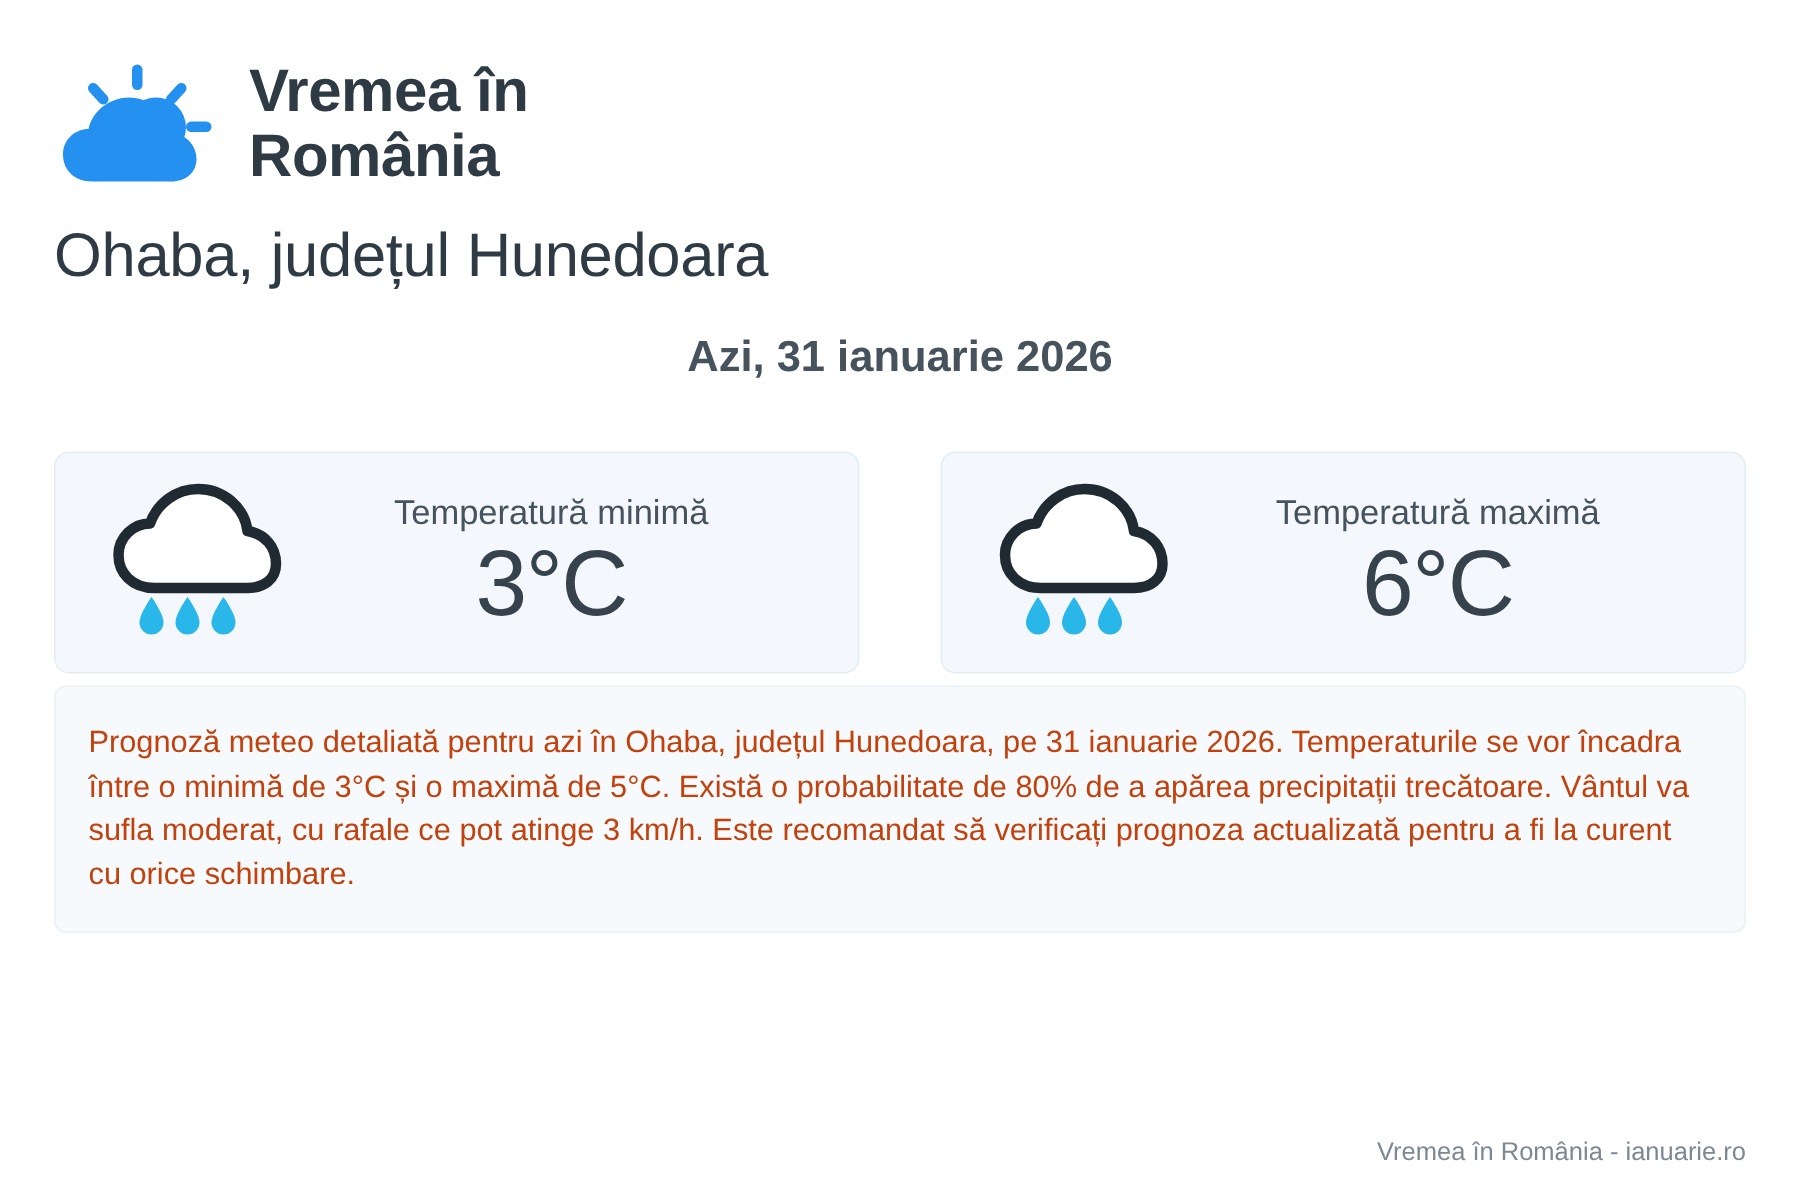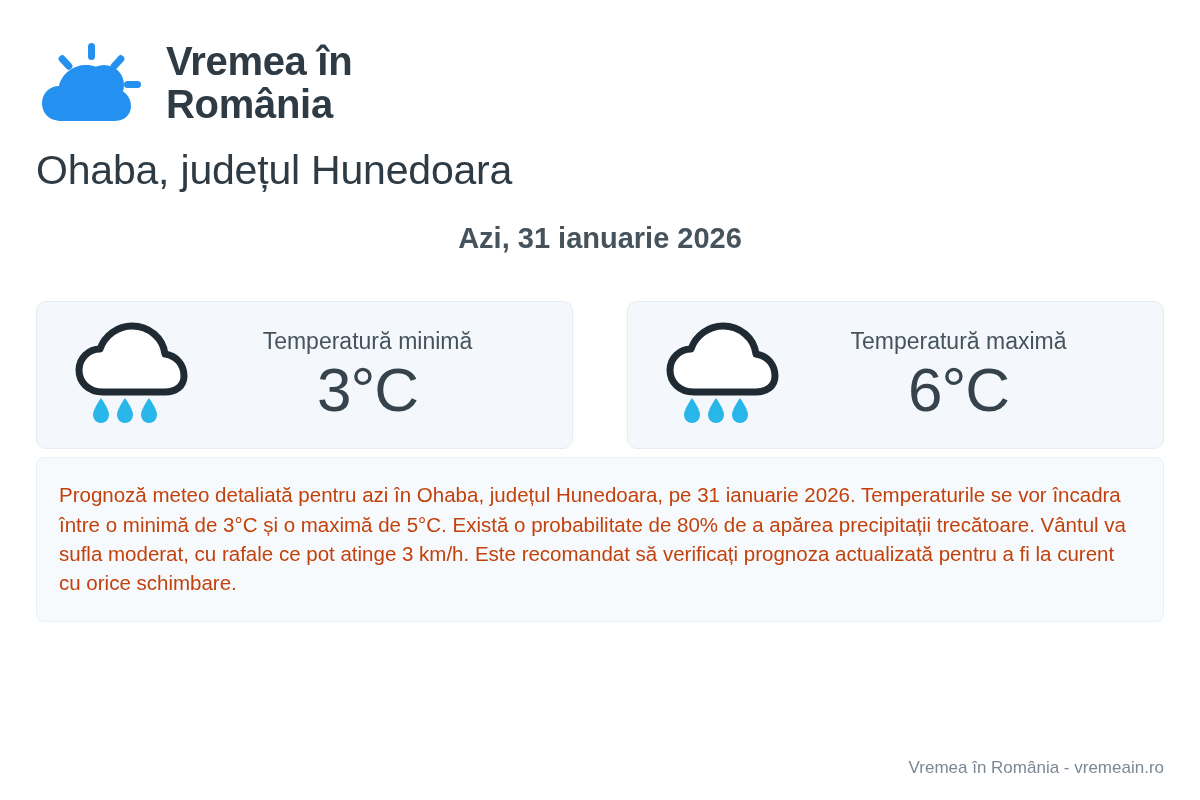--- a/index.html
+++ b/index.html
@@ -196,15 +196,15 @@
         <div class="card-label">Temperatură maximă</div>
         <div class="card-value">6°C</div>
       </div>
     </div>
 
   </div>
 
 
   <div class="summary">Prognoză meteo detaliată pentru azi în Ohaba, județul Hunedoara, pe 31 ianuarie 2026. Temperaturile se vor încadra între o minimă de 3°C și o maximă de 5°C. Există o probabilitate de 80% de a apărea precipitații trecătoare. Vântul va sufla moderat, cu rafale ce pot atinge 3 km/h. Este recomandat să verificați prognoza actualizată pentru a fi la curent cu orice schimbare.</div>
 
-  <div class="footer">Vremea în România - vremeain.ro</div>
+  <div class="footer">Vremea în România - ianuarie.ro</div>
 
 </div>
 
 </body></html>

